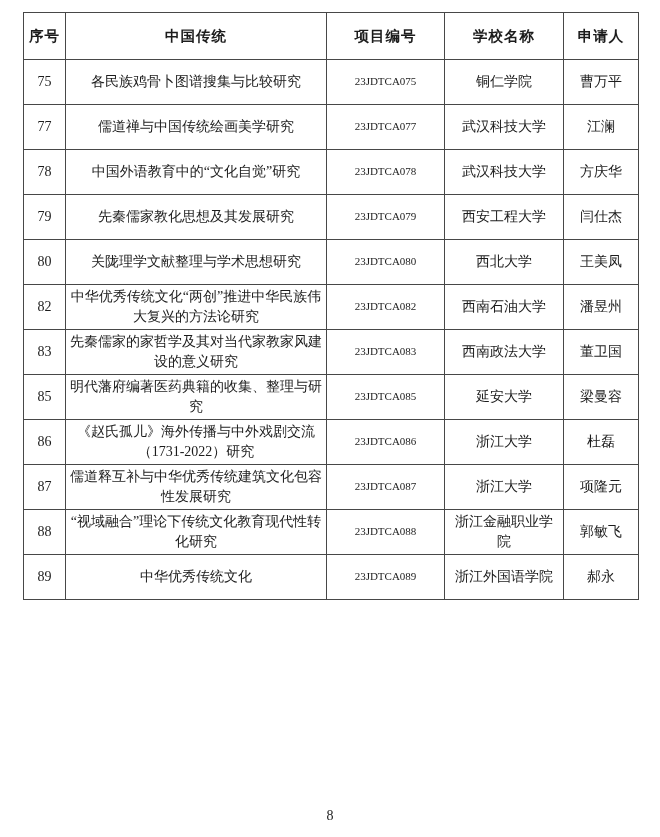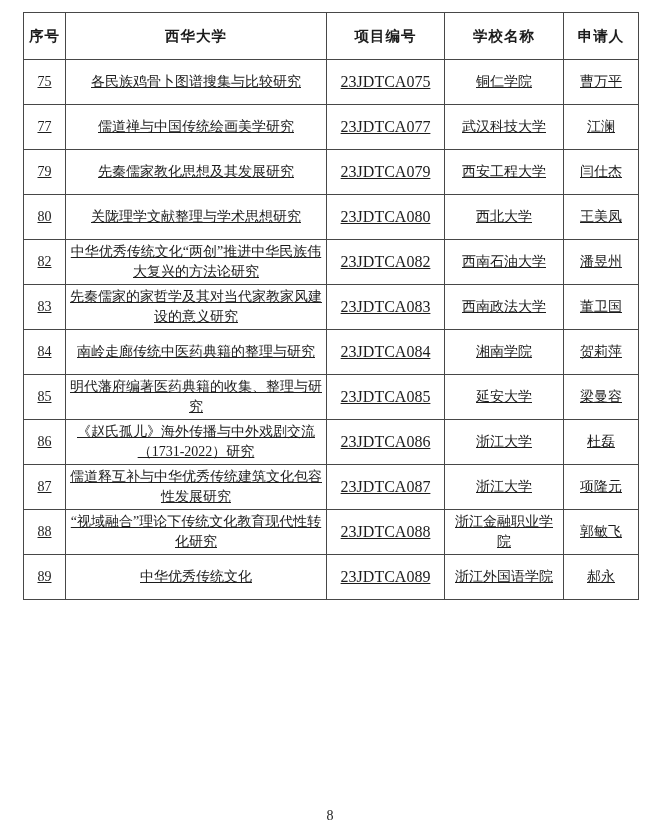--- a/index.html
+++ b/index.html
@@ -40,24 +40,23 @@
   }
   .projects thead th {
     height: 42px;
     font-weight: bold;
     font-size: 14.5px;
     letter-spacing: 1px;
     margin-left: 34px;
   }
   .projects tbody tr {
     height: 45px;
-    text-decoration: underline;
   }
   .projects td.code {
-    font-size: 16px;
+    font-size: 11px;
   }
   .page-number {
     position: absolute;
     left: 0;
     top: 808px;
     width: 100%;
     text-align: center;
     font-size: 14px;
     color: #1c1c1c;
   }
@@ -70,40 +69,47 @@
     <colgroup>
       <col style="width:42px">
       <col style="width:261px">
       <col style="width:118px">
       <col style="width:119px">
       <col style="width:75px">
     </colgroup>
     <thead>
       <tr>
         <th>序号</th>
-        <th>西华大学</th>
+        <th>中国传统</th>
         <th>项目编号</th>
         <th>学校名称</th>
         <th>申请人</th>
       </tr>
     </thead>
     <tbody id="table-body">
         <tr>
     <td>75</td>
     <td>各民族鸡骨卜图谱搜集与比较研究</td>
     <td class="code">23JDTCA075</td>
     <td>铜仁学院</td>
     <td>曹万平</td>
   </tr>
         <tr>
     <td>77</td>
     <td>儒道禅与中国传统绘画美学研究</td>
     <td class="code">23JDTCA077</td>
     <td>武汉科技大学</td>
     <td>江澜</td>
+  </tr>
+        <tr>
+    <td>78</td>
+    <td>中国外语教育中的“文化自觉”研究</td>
+    <td class="code">23JDTCA078</td>
+    <td>武汉科技大学</td>
+    <td>方庆华</td>
   </tr>
         <tr>
     <td>79</td>
     <td>先秦儒家教化思想及其发展研究</td>
     <td class="code">23JDTCA079</td>
     <td>西安工程大学</td>
     <td>闫仕杰</td>
   </tr>
         <tr>
     <td>80</td>
@@ -118,27 +124,20 @@
     <td class="code">23JDTCA082</td>
     <td>西南石油大学</td>
     <td>潘昱州</td>
   </tr>
         <tr>
     <td>83</td>
     <td>先秦儒家的家哲学及其对当代家教家风建设的意义研究</td>
     <td class="code">23JDTCA083</td>
     <td>西南政法大学</td>
     <td>董卫国</td>
-  </tr>
-        <tr>
-    <td>84</td>
-    <td>南岭走廊传统中医药典籍的整理与研究</td>
-    <td class="code">23JDTCA084</td>
-    <td>湘南学院</td>
-    <td>贺莉萍</td>
   </tr>
         <tr>
     <td>85</td>
     <td>明代藩府编著医药典籍的收集、整理与研究</td>
     <td class="code">23JDTCA085</td>
     <td>延安大学</td>
     <td>梁曼容</td>
   </tr>
         <tr>
     <td>86</td>

